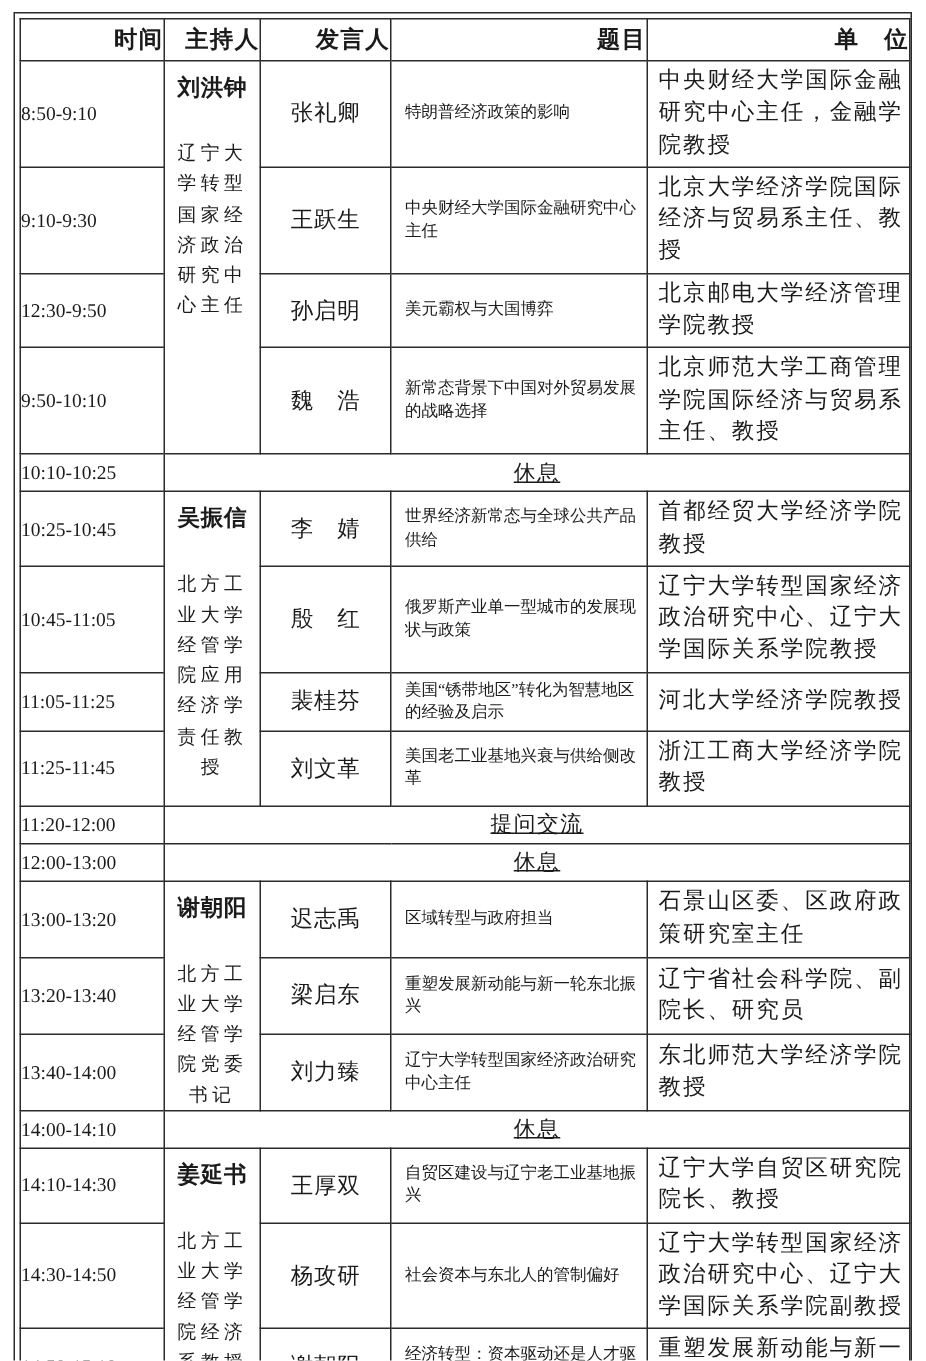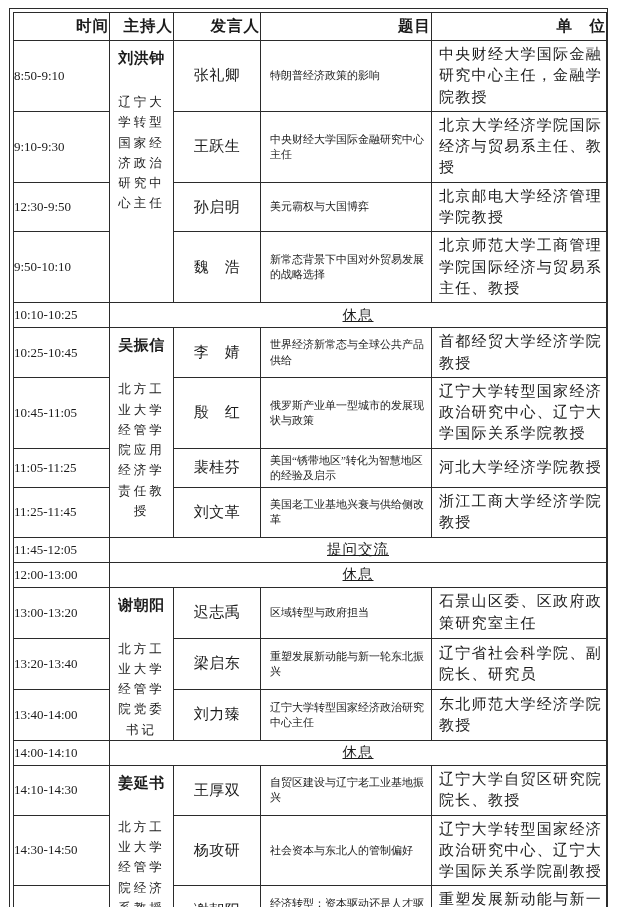--- a/index.html
+++ b/index.html
@@ -152,21 +152,21 @@
             <td class="topic-cell">美国“锈带地区”转化为智慧地区的经验及启示</td>
             <td class="unit-cell">河北大学经济学院教授</td>
           </tr>
           <tr class="talk-row">
             <td class="time-cell">11:25-11:45</td>
             <td class="speaker-cell">刘文革</td>
             <td class="topic-cell">美国老工业基地兴衰与供给侧改革</td>
             <td class="unit-cell">浙江工商大学经济学院教授</td>
           </tr>
           <tr class="break-row">
-            <td class="time-cell">11:45-12:05</td>
+            <td class="time-cell">11:20-12:00</td>
             <td class="span-cell" colspan="4">提问交流</td>
           </tr>
           <tr class="break-row">
             <td class="time-cell">12:00-13:00</td>
             <td class="span-cell" colspan="4">休息</td>
           </tr>
           <tr class="talk-row">
             <td class="time-cell">13:00-13:20</td>
             <td class="host-cell" rowspan="3">
               <div class="host-name">谢朝阳</div>

